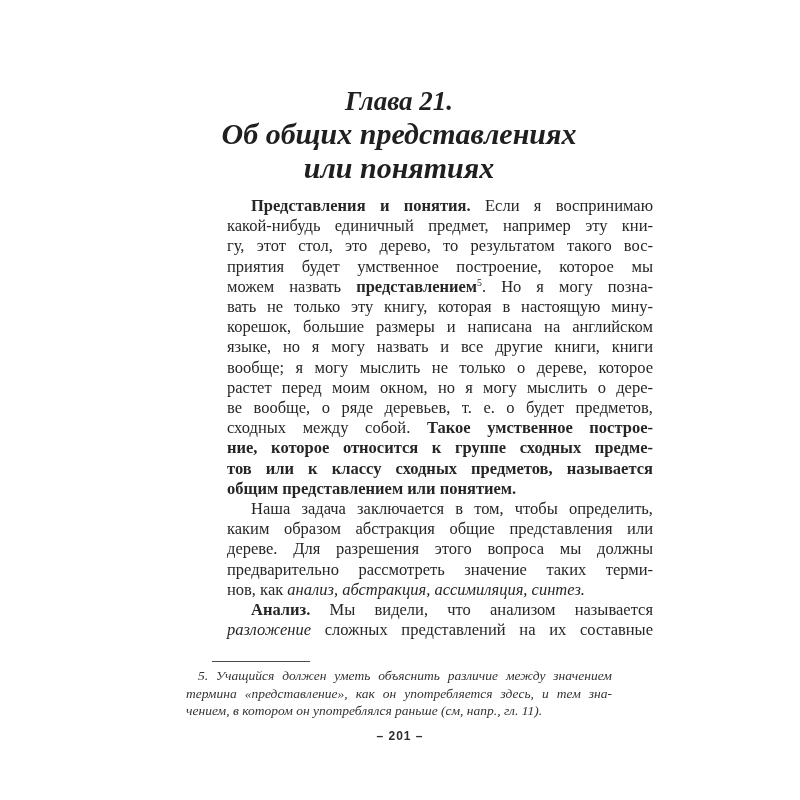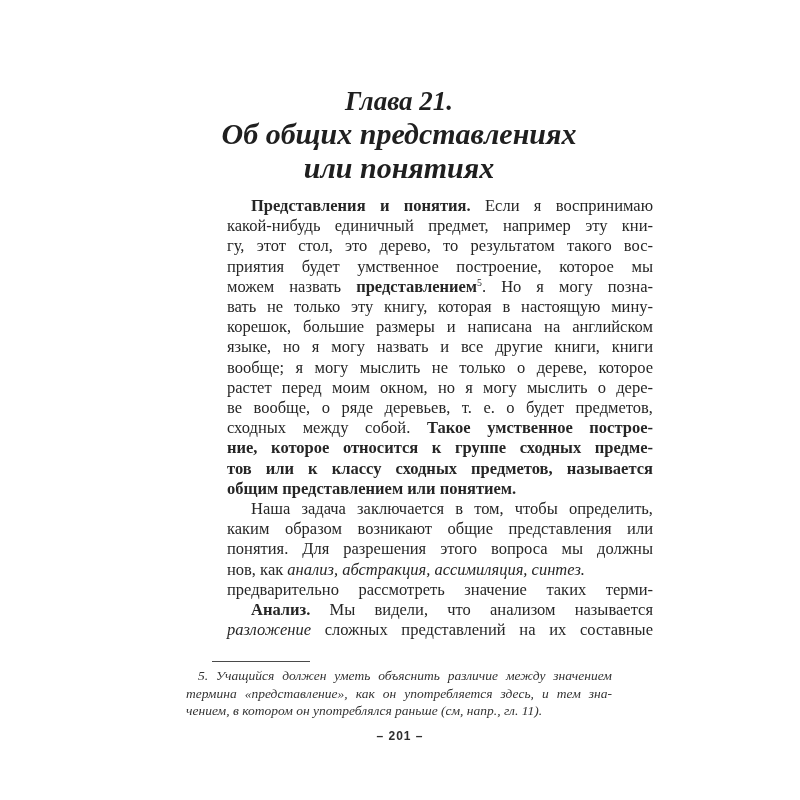--- a/index.html
+++ b/index.html
@@ -99,24 +99,24 @@
       <div class="line"><span class="seg-n">корешок, большие размеры и написана на английском</span></div>
       <div class="line"><span class="seg-n">языке, но я могу назвать и все другие книги, книги</span></div>
       <div class="line"><span class="seg-n">вообще; я могу мыслить не только о дереве, которое</span></div>
       <div class="line"><span class="seg-n">растет перед моим окном, но я могу мыслить о дере-</span></div>
       <div class="line"><span class="seg-n">ве вообще, о ряде деревьев, т. е. о будет предметов,</span></div>
       <div class="line"><span class="seg-n">сходных между собой. </span><span class="seg-b">Такое умственное построе-</span></div>
       <div class="line"><span class="seg-b">ние, которое относится к группе сходных предме-</span></div>
       <div class="line"><span class="seg-b">тов или к классу сходных предметов, называется</span></div>
       <div class="line last"><span class="seg-b">общим представлением или понятием.</span></div>
       <div class="line indent"><span class="seg-n">Наша задача заключается в том, чтобы определить,</span></div>
-      <div class="line"><span class="seg-n">каким образом возникают общие представления или</span></div>
-      <div class="line"><span class="seg-n">понятия. Для разрешения этого вопроса мы должны</span></div>
+      <div class="line"><span class="seg-n">каким образом абстракция общие представления или</span></div>
+      <div class="line"><span class="seg-n">дереве. Для разрешения этого вопроса мы должны</span></div>
+      <div class="line"><span class="seg-n">предварительно рассмотреть значение таких терми-</span></div>
       <div class="line last"><span class="seg-n">нов, как </span><span class="seg-i">анализ, абстракция, ассимиляция, синтез.</span></div>
-      <div class="line"><span class="seg-n">предварительно рассмотреть значение таких терми-</span></div>
       <div class="line indent"><span class="seg-b">Анализ.</span><span class="seg-n"> Мы видели, что анализом называется</span></div>
       <div class="line"><span class="seg-i">разложение</span><span class="seg-n"> сложных представлений на их составные</span></div>
     </div>
 
   <div class="footnote-sep"></div>
 
   <div class="footnote-block" id="footnote-lines">
       <div class="line indent"><span class="seg-n">5. Учащийся должен уметь объяснить различие между значением</span></div>
       <div class="line"><span class="seg-n">термина «представление», как он употребляется здесь, и тем зна-</span></div>
       <div class="line last"><span class="seg-n">чением, в котором он употреблялся раньше (см, напр., гл. 11).</span></div>

